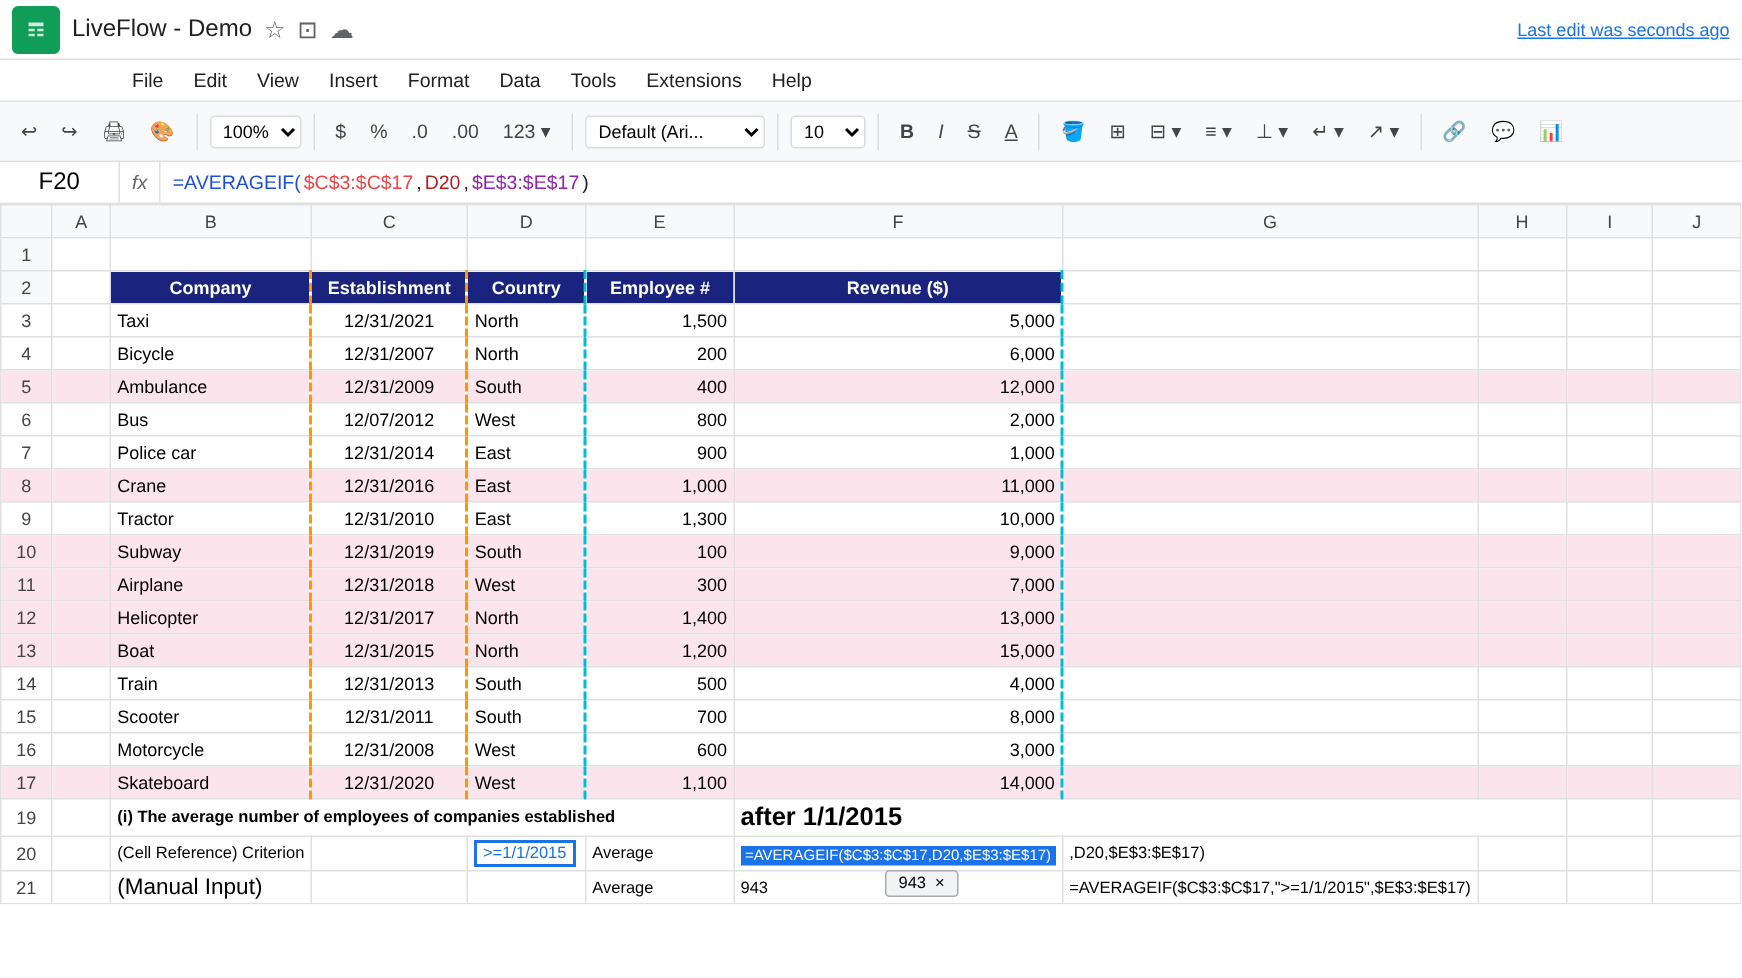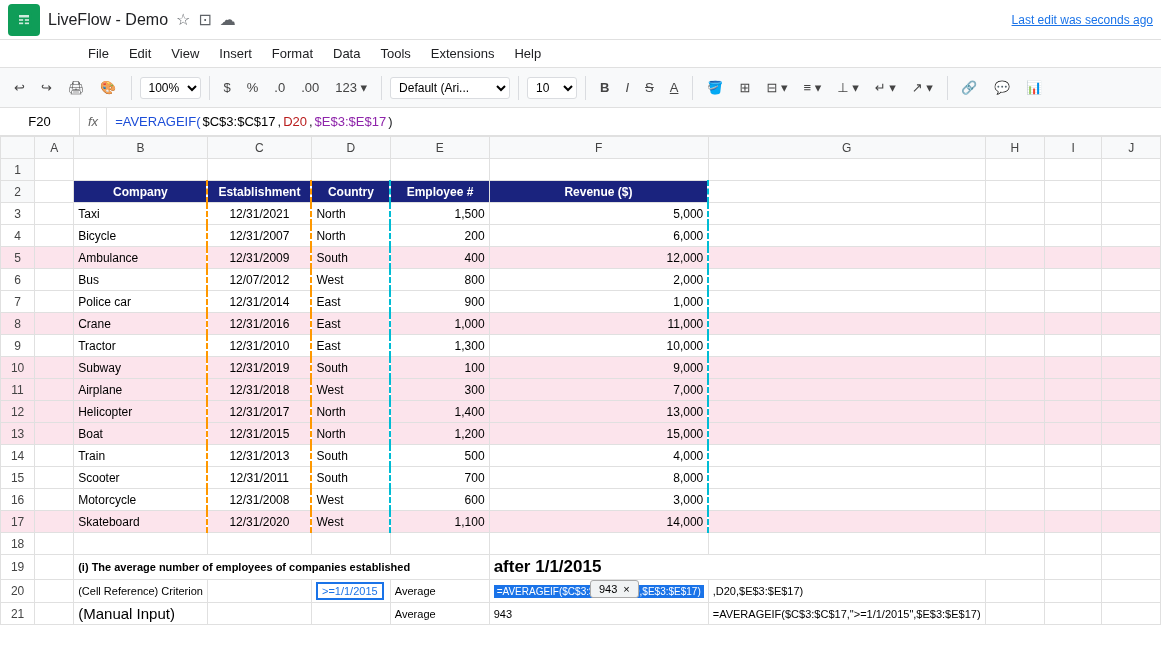--- a/index.html
+++ b/index.html
@@ -86,21 +86,21 @@
       align-items: center;
       height: 28px;
       border-bottom: 1px solid #e0e0e0;
       padding: 0;
     }
     .cell-ref {
       width: 80px;
       border: none;
       border-right: 1px solid #e0e0e0;
       padding: 0 8px;
-      font-size: 13px;
+      font-size: 16px;
       text-align: center;
       height: 100%;
     }
     .formula-icon {
       padding: 0 8px;
       color: #666;
       font-style: italic;
       font-size: 13px;
       border-right: 1px solid #e0e0e0;
       height: 100%;
@@ -257,21 +257,21 @@
   <button class="toolbar-btn">🔗</button>
   <button class="toolbar-btn">💬</button>
   <button class="toolbar-btn">📊</button>
 </div>
 
 <div class="formula-bar">
   <input class="cell-ref" value="F20" readonly="" style="">
   <div class="formula-icon">fx</div>
   <div class="formula-input" style="display:flex;align-items:center;gap:2px;">
     <span style="color:#1d4ed8">=AVERAGEIF(</span>
-      <span style="color:#000000">$C$3:$C$17</span>
+      <span style="color:#ef4444">$C$3:$C$17</span>
       <span>,</span>
       <span style="color:#b91c1c">D20</span>
       <span>,</span>
       <span style="color:#8e24aa">$E$3:$E$17</span>
       <span>)</span>
   </div>
 </div>
 
 <div class="spreadsheet-container">
 <table class="sheet-table">
@@ -536,33 +536,20 @@
       <td class="center-cell orange-dash-left orange-dash-right">12/31/2020</td>
       <td class="text-cell">West</td>
       <td class="number-cell teal-dash-left">1,100</td>
       <td class="number-cell teal-dash-right">14,000</td>
       <td></td>
       <td></td>
       <td></td>
       <td></td>
     </tr>
 
-    <tr class="normal-row">
-      <td class="row-num">18</td>
-      <td></td>
-      <td></td>
-      <td></td>
-      <td></td>
-      <td></td>
-      <td></td>
-      <td></td>
-      <td></td>
-      <td></td>
-      <td></td>
-    </tr>
 
     <tr class="normal-row">
       <td class="row-num">19</td>
       <td></td>
       <td colspan="4" style="font-size:11px;font-weight:bold;">(i) The average number of employees of companies established</td>
       <td colspan="3" style="font-size:17px;font-weight:bold;">after 1/1/2015</td>
       <td></td>
       <td></td>
     </tr>
 

